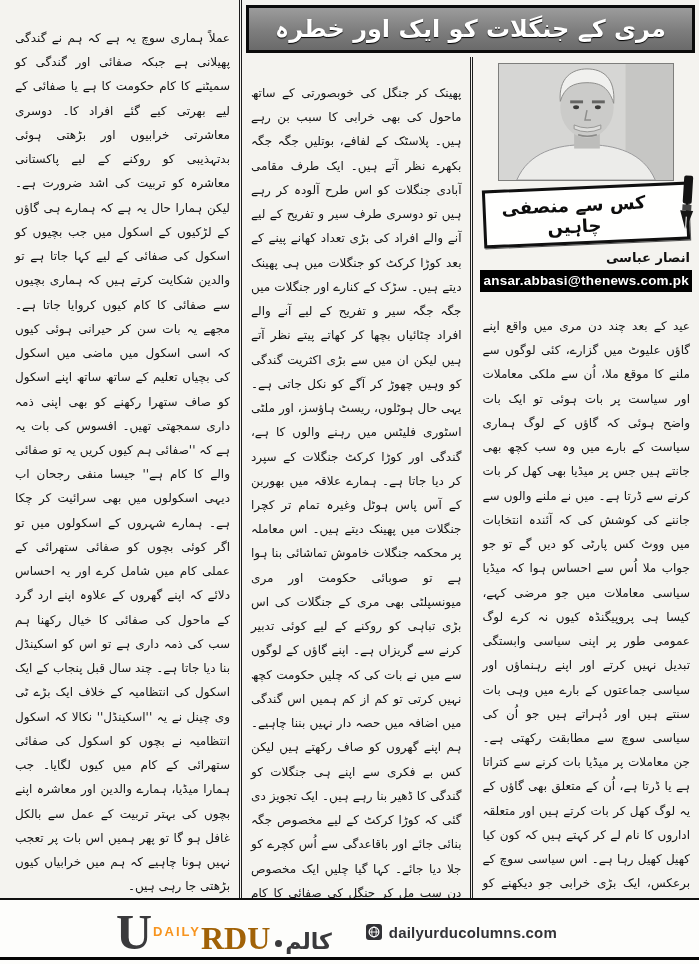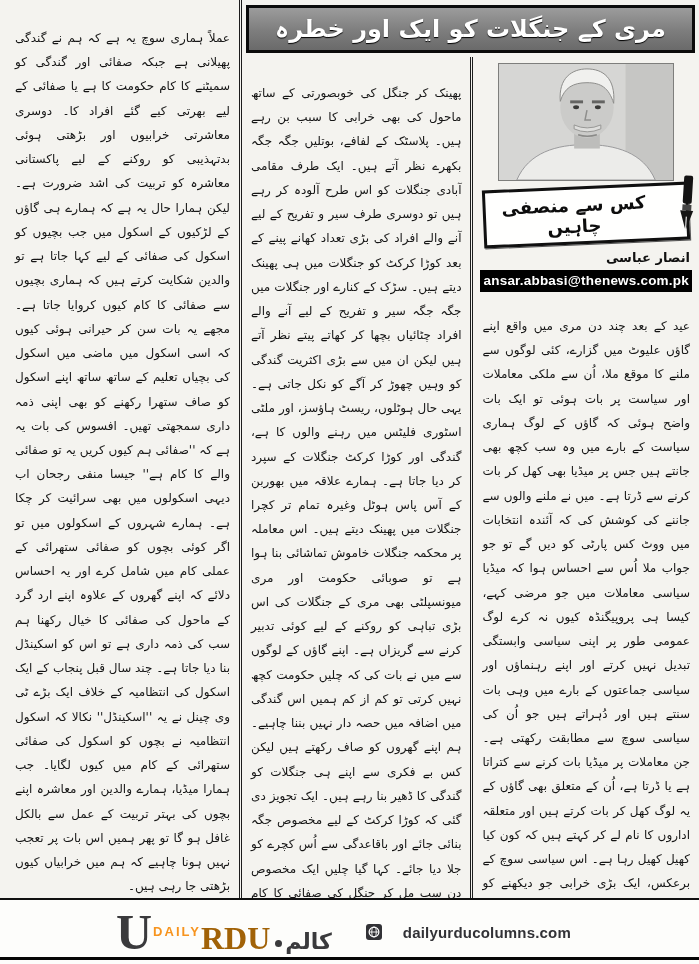--- a/index.html
+++ b/index.html
@@ -45,21 +45,21 @@
   .brand { display:flex; align-items:flex-end; margin-left:116px; line-height:1; }
   .brand-u { font-family:"Liberation Serif",serif; font-weight:bold; font-size:50px; color:#3a3a3c; line-height:.82; }
   .brand-stack { display:flex; flex-direction:row; align-items:flex-start; margin-left:1px; }
   .brand-daily { font-family:"Liberation Sans",sans-serif; font-weight:bold; font-size:13px; letter-spacing:2px;
     color:#f7941e; }
   .brand-rdu { font-family:"Liberation Serif",serif; font-weight:bold; font-size:32px; color:#a16207; line-height:.85; }
   .brand-dot { width:7px; height:7px; background:#3a3a3c; border-radius:50%; margin:0 3px 6px 5px; }
   .brand-kalam { font-family:"DejaVu Sans",sans-serif; font-weight:bold; font-size:22px; color:#3a3a3c;
     margin-bottom:0; direction:rtl; }
   .social { margin-left:34px; display:flex; flex-direction:column; gap:2px; }
-  .social-row { display:flex; align-items:center; gap:21px; }
+  .social-row { display:flex; align-items:center; gap:7px; }
   .social-badge { width:16px; height:16px; background:#323236; border-radius:3px; display:flex;
     align-items:center; justify-content:center; flex:0 0 auto; }
   .social-badge svg { display:block; }
   .social-label { font-family:"Liberation Sans",sans-serif; font-weight:bold; font-size:15px; color:#323236;
     letter-spacing:.2px; }
 </style>
 </head>
 <body>
 
 <div class="page">

